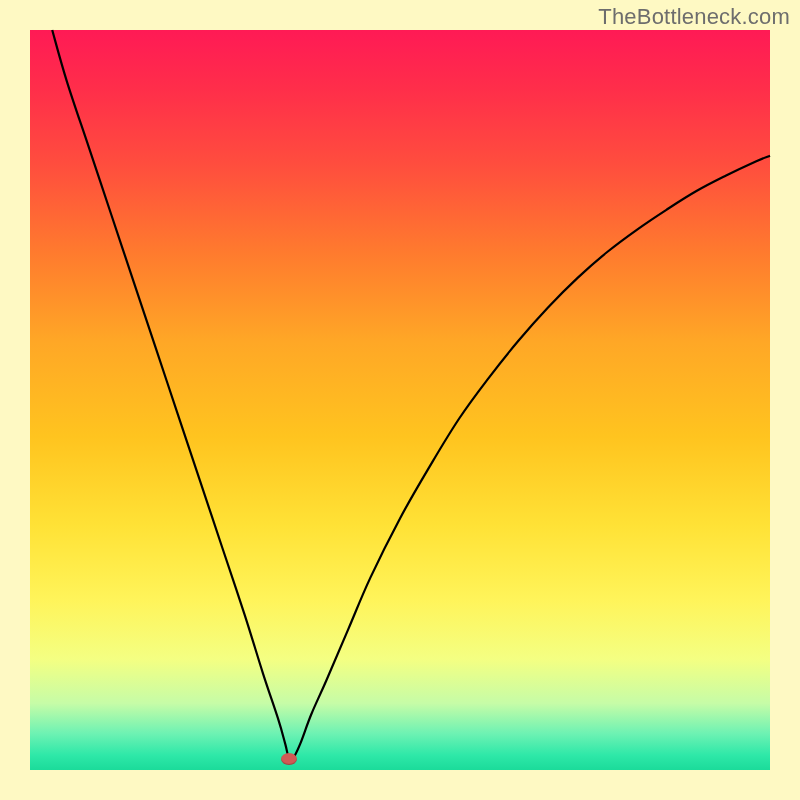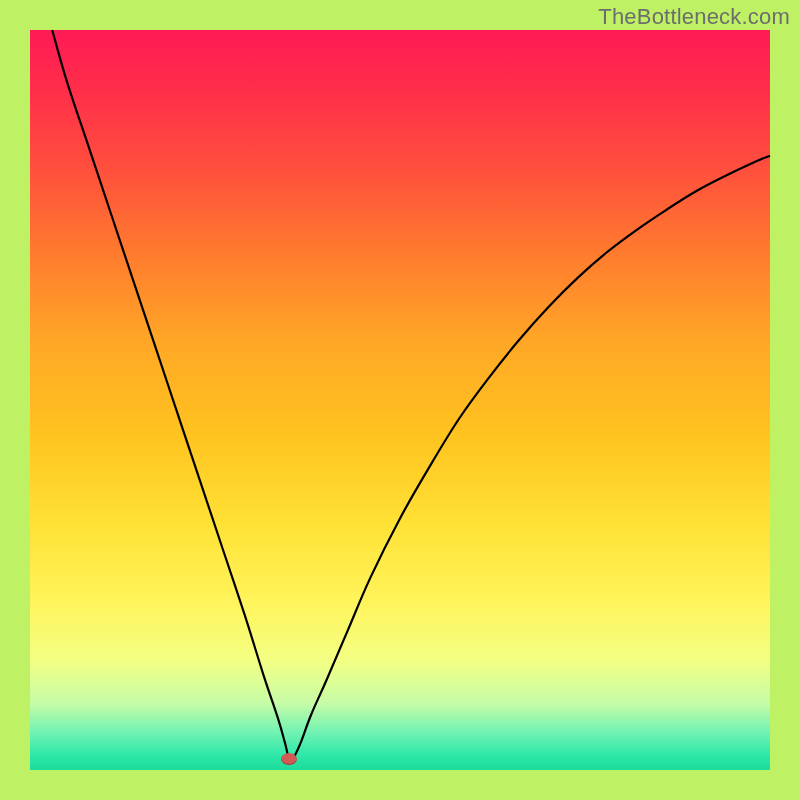--- a/index.html
+++ b/index.html
@@ -8,21 +8,21 @@
     width: 800px;
     height: 800px;
     background: #000;
     font-family: Arial, Helvetica, sans-serif;
     overflow: hidden;
   }
   .canvas {
     position: relative;
     width: 800px;
     height: 800px;
-    background: #bef264;
+    background: #fef9c3;
   }
   .plot-area {
     position: absolute;
     left: 30px;
     top: 30px;
     width: 740px;
     height: 740px;
     background: linear-gradient(
       to bottom,
       #ff1a55 0%,

